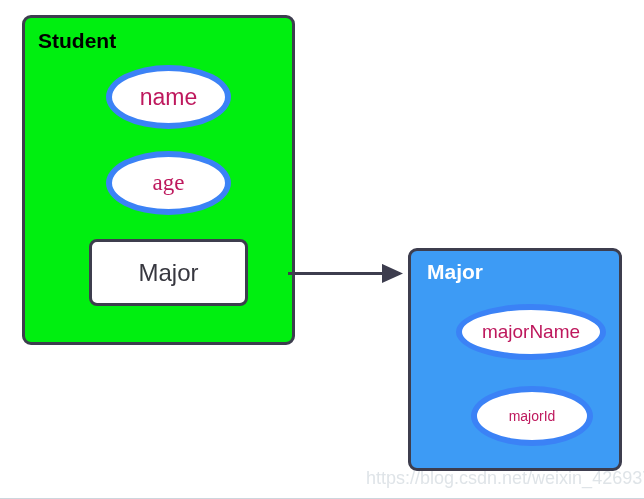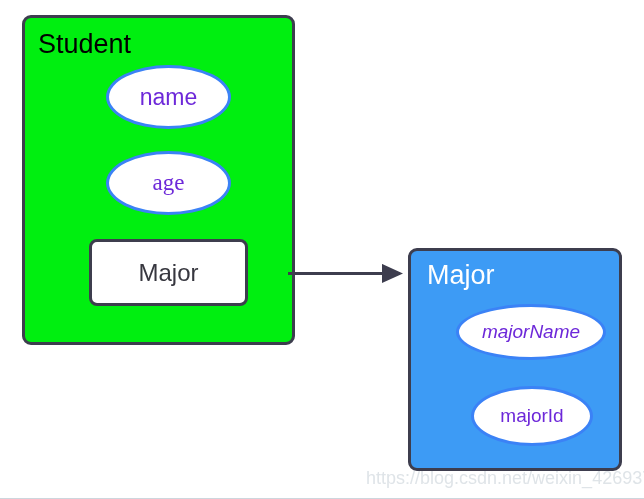--- a/index.html
+++ b/index.html
@@ -40,47 +40,47 @@
     left: 408px;
     top: 248px;
     width: 214px;
     height: 223px;
     background: #3d9bf5;
   }
 
   
   .entity-title {
     position: absolute;
-    font-weight: normal;
-    font-size: 27px;
+    font-weight: bold;
+    font-size: 21px;
     letter-spacing: 0px;
     white-space: nowrap;
   }
   #student-title {
     left: 13px;
     top: 11px;
     color: #000000;
   }
   #major-title {
     left: 16px;
     top: 9px;
     color: #ffffff;
   }
 
   
   .attr-ellipse {
     position: absolute;
     box-sizing: border-box;
     background: #ffffff;
-    border: 3px solid #3b82f6;
+    border: 6px solid #3b82f6;
     border-radius: 50%;
     display: flex;
     align-items: center;
     justify-content: center;
-    color: #6d28d9;
+    color: #be185d;
     font-size: 23px;
     white-space: nowrap;
   }
   #attr-name {
     left: 81px;
     top: 47px;
     width: 125px;
     height: 64px;
   }
   #attr-age {
@@ -89,28 +89,27 @@
     width: 125px;
     height: 64px;
     font-family: Liberation Serif, serif;
   }
   #attr-major-name {
     left: 45px;
     top: 53px;
     width: 150px;
     height: 56px;
     font-size: 19px;
-    font-style: italic;
   }
   #attr-major-id {
     left: 60px;
     top: 135px;
     width: 122px;
     height: 60px;
-    font-size: 19px;
+    font-size: 14px;
   }
 
   
   .attr-rect {
     position: absolute;
     box-sizing: border-box;
     background: #ffffff;
     border: 3px solid #3d3d4e;
     border-radius: 8px;
     display: flex;

